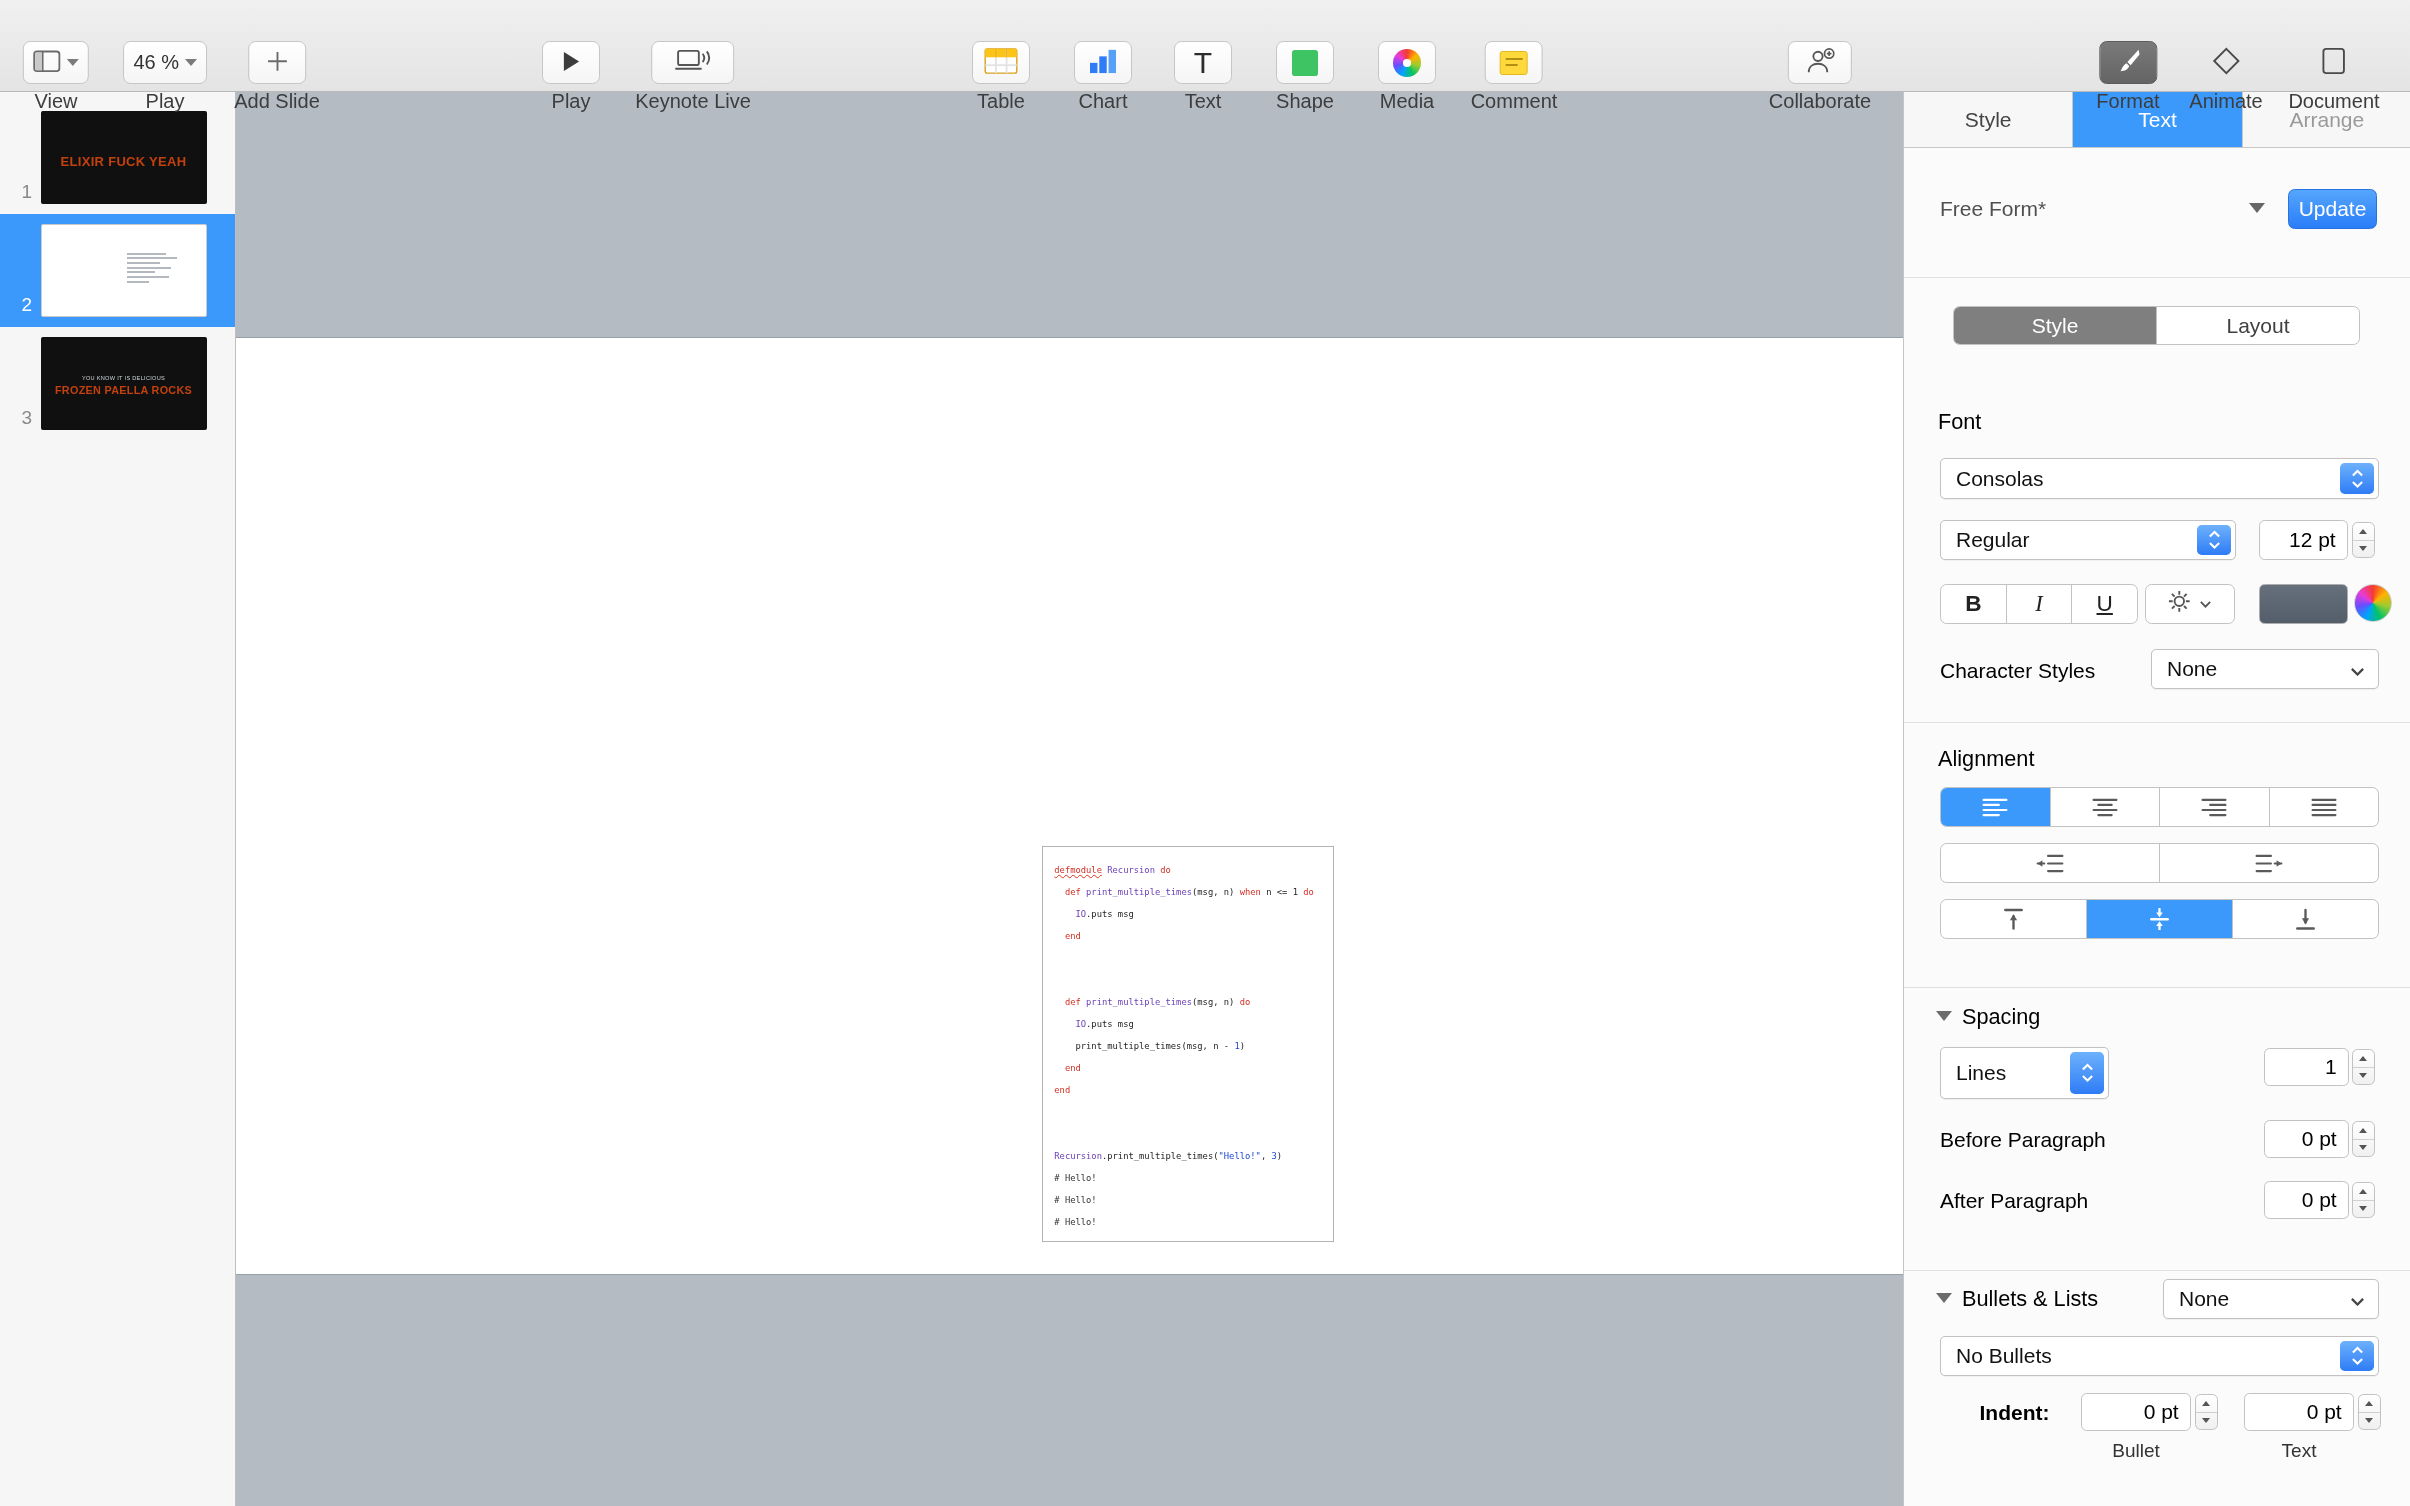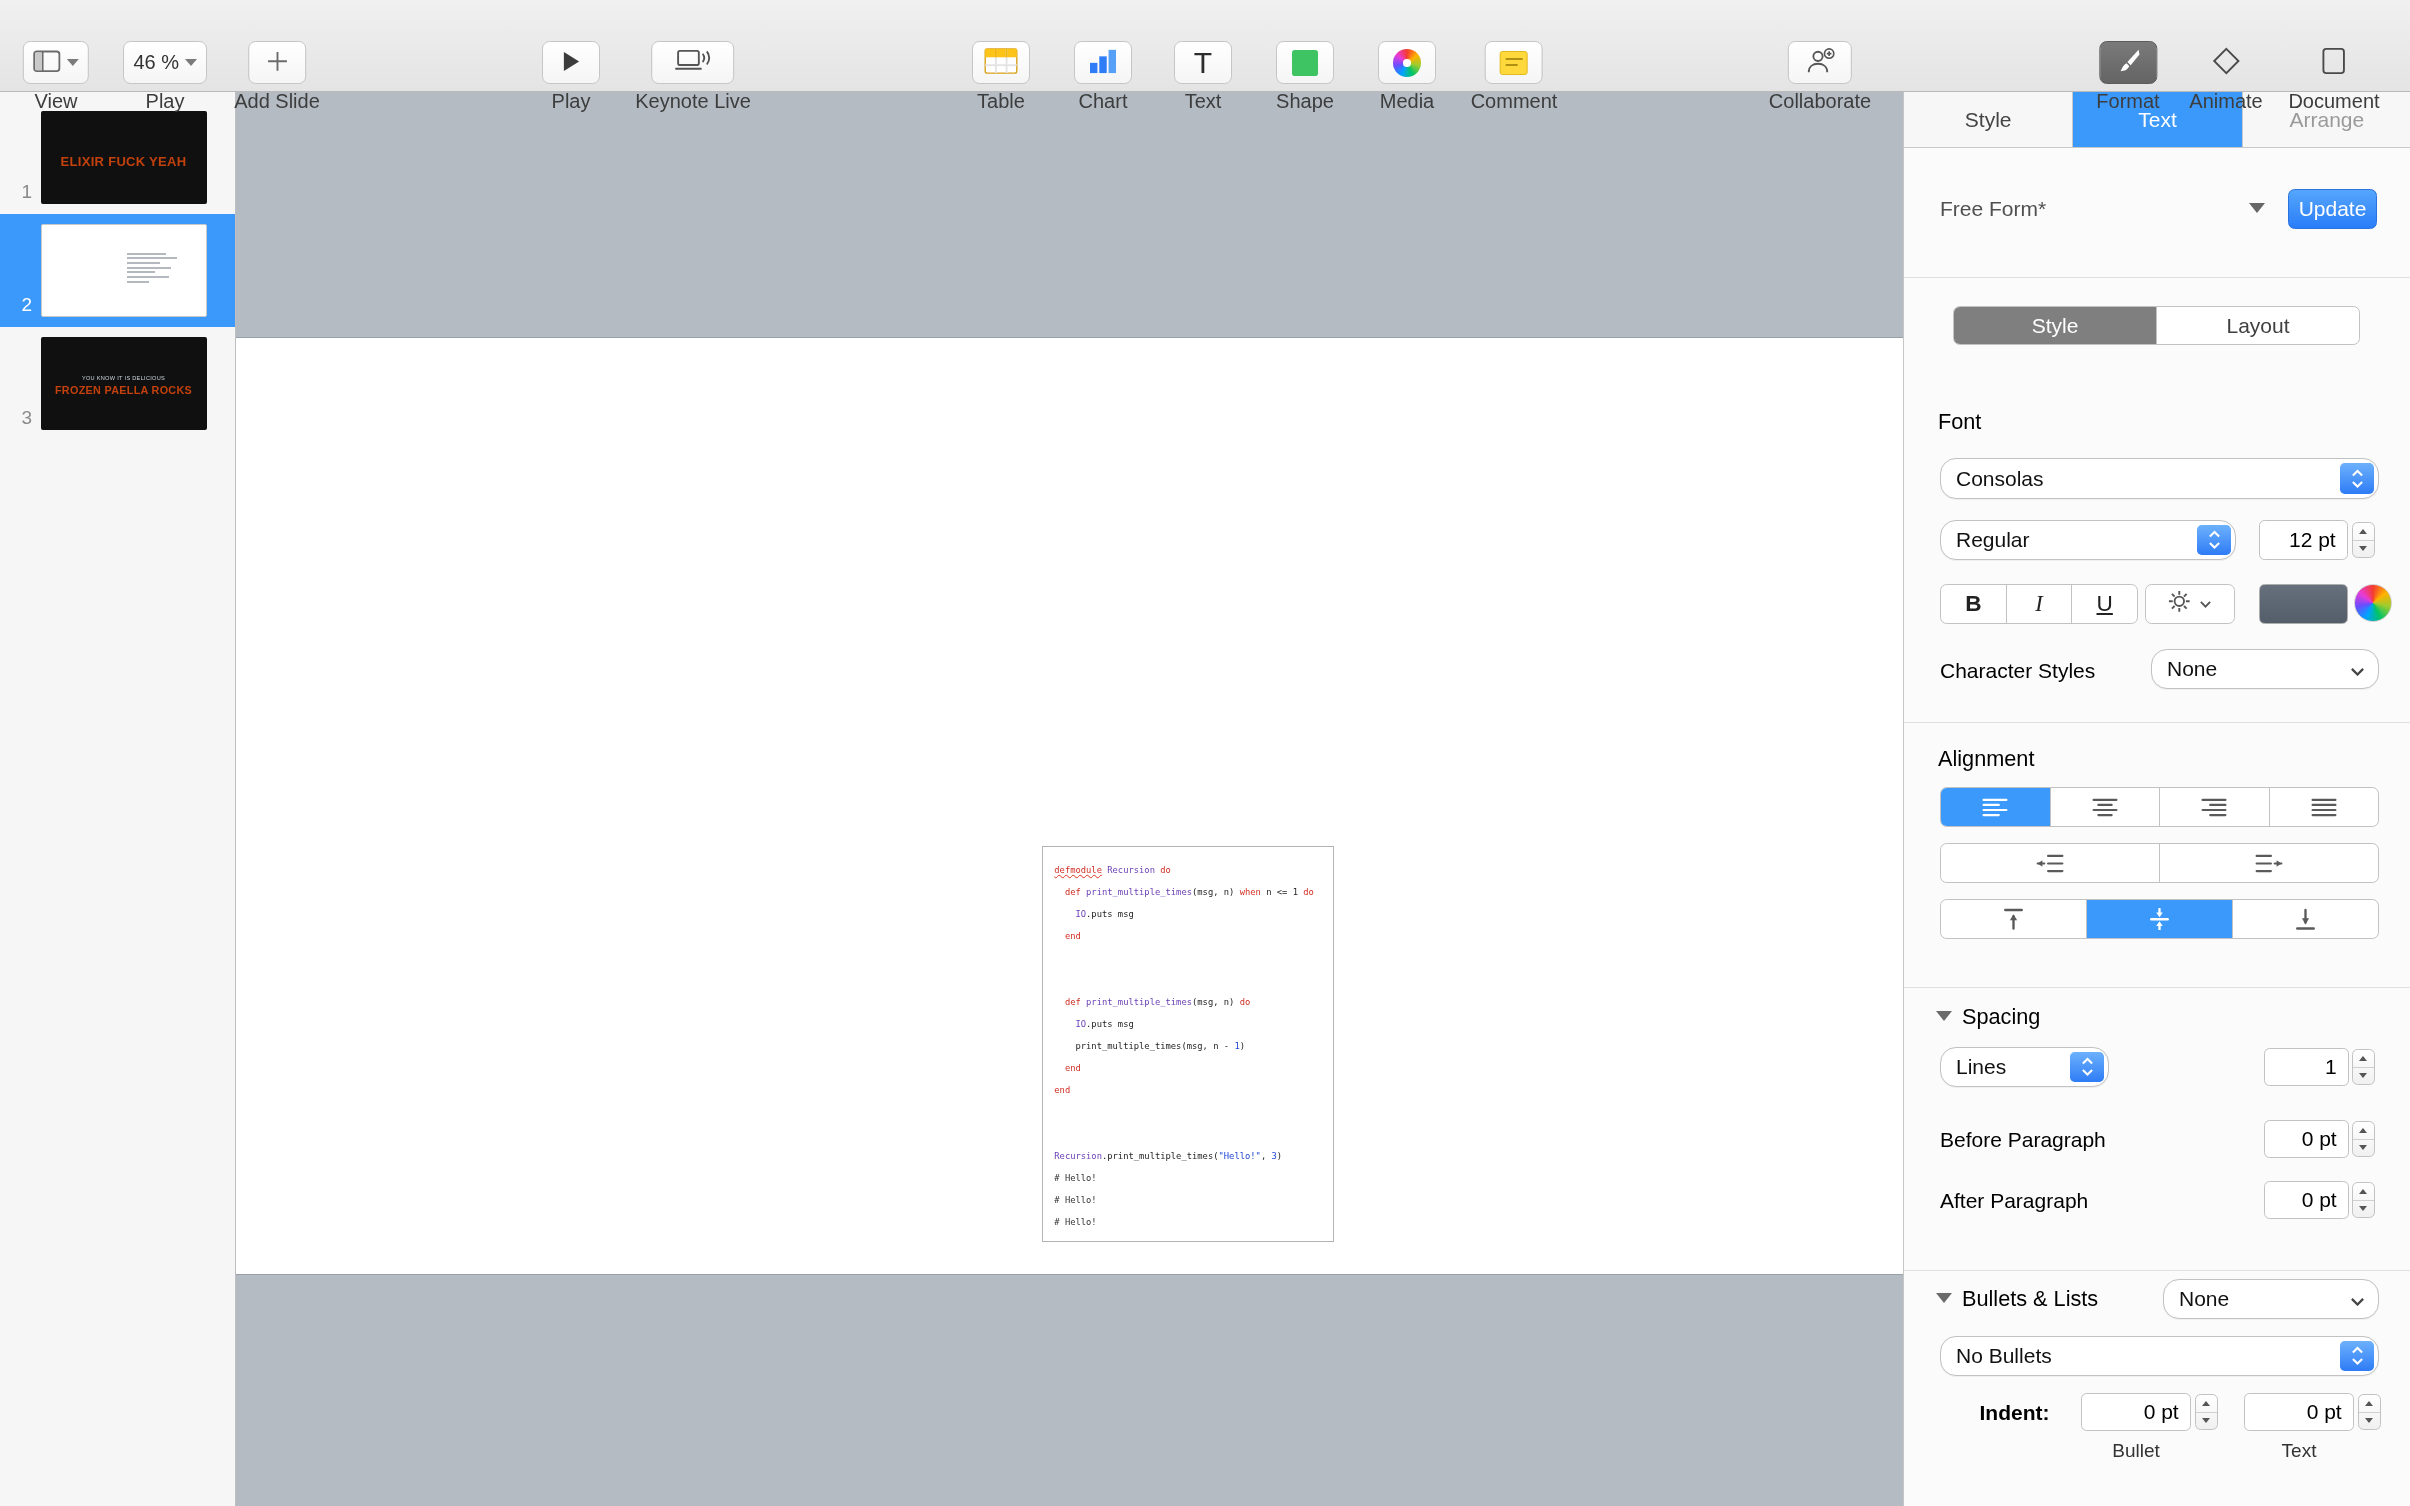--- a/index.html
+++ b/index.html
@@ -48,21 +48,21 @@
   #insp-tabs { position:absolute; left:0; top:0; right:0; height:56px; display:flex; border-bottom:0.9px solid #c8c8c8; background:#f7f7f7; }
   .insp-tab { flex:1; display:flex; align-items:center; justify-content:center; font-size:21px; color:#444; border-right:0.9px solid #c8c8c8; }
   .insp-tab:last-child { border-right:none; color:#9a9a9a; }
   .insp-tab.selected { background:#3b99fc; color:#ffffff; }
 
   .divider { position:absolute; left:0; right:0; height:0.9px; background:#e0e0e0; }
   .sec-label { position:absolute; font-size:21.7px; color:#000; }
   .lbl { position:absolute; font-size:21px; color:#000; }
   .disc-tri { position:absolute; width:0; height:0; border-left:8.5px solid transparent; border-right:8.5px solid transparent; border-top:10.4px solid #6b6b6b; }
 
-  .combo { position:absolute; background:#fff; border:0.9px solid #c2c2c2; border-radius:16px; display:flex; align-items:center;
+  .combo { position:absolute; background:#fff; border:0.9px solid #c2c2c2; border-radius:5px; display:flex; align-items:center;
     font-size:21px; color:#111; padding-left:15px; box-shadow:0 0.9px 0.9px rgba(0,0,0,0.05); }
   .bluestep { position:absolute; right:3.8px; top:3.8px; bottom:3.8px; width:34px; border-radius:4.7px;
     background:linear-gradient(#6db1fc,#2e7cf6); display:flex; flex-direction:column; align-items:center; justify-content:center; gap:2.8px; }
   .popup-chev { position:absolute; right:13px; top:50%; transform:translateY(-50%); }
 
   .field { position:absolute; background:#fff; border:0.9px solid #c2c2c2; border-radius:5.6px; display:flex; align-items:center;
     justify-content:flex-end; padding-right:11.3px; font-size:21px; color:#000; }
   .gstepper { position:absolute; width:22.6px; height:36px; border:0.9px solid #c2c2c2; border-radius:5.6px;
     background:linear-gradient(#ffffff,#f0f0f0); display:flex; flex-direction:column; }
   .gstep-half { flex:1; display:flex; align-items:center; justify-content:center; }
@@ -514,21 +514,21 @@
           <polygon points="10,16 6.5,10 13.5,10" fill="currentColor"></polygon>
         </svg>
     </div>
   </div>
 
   <div class="divider" style="top:895px"></div>
 
   <div class="disc-tri" style="left:32px; top:919px;"></div>
   <div class="sec-label" style="left:58px; top:912px;">Spacing</div>
 
-  <div class="combo" style="left:36px; top:955px; width:169px; height:40px;">
+  <div class="combo" style="left:36px; top:955px; width:169px; height:52px;">
     <span>Lines</span>
     <span class="bluestep">
       <svg width="13" height="8.5" viewBox="0 0 14 9">
           <polyline points="2,7 7,2 12,7" fill="none" stroke="#fff" stroke-width="2.2"></polyline>
         </svg>
       <svg width="13" height="8.5" viewBox="0 0 14 9">
           <polyline points="2,2 7,7 12,2" fill="none" stroke="#fff" stroke-width="2.2"></polyline>
         </svg>
     </span>
   </div>

